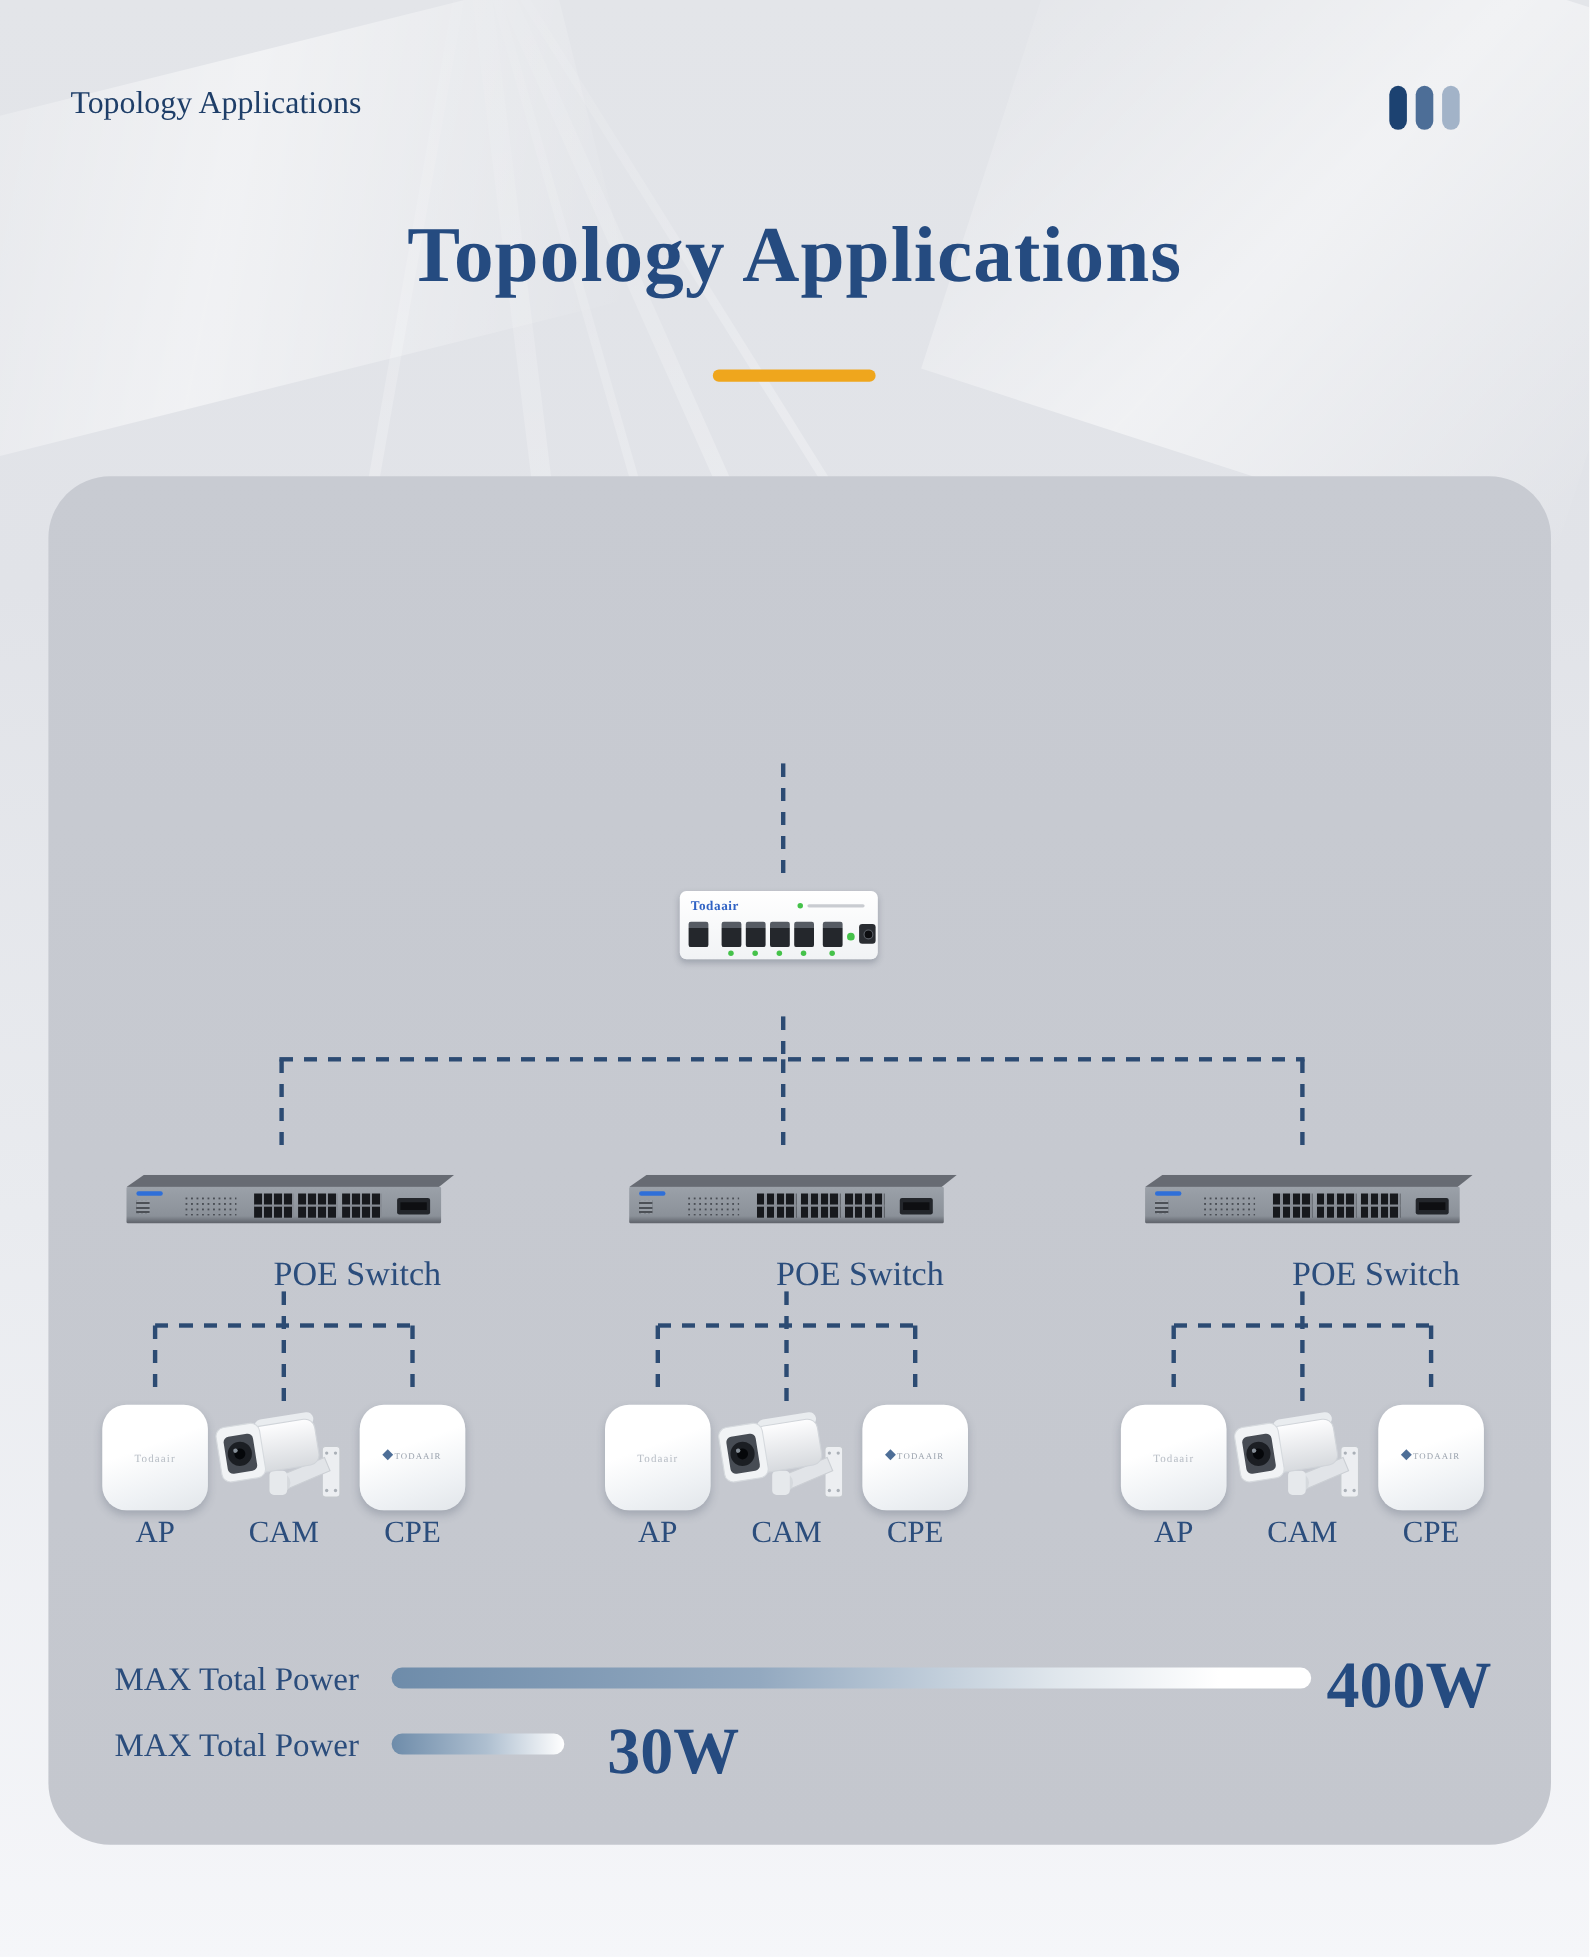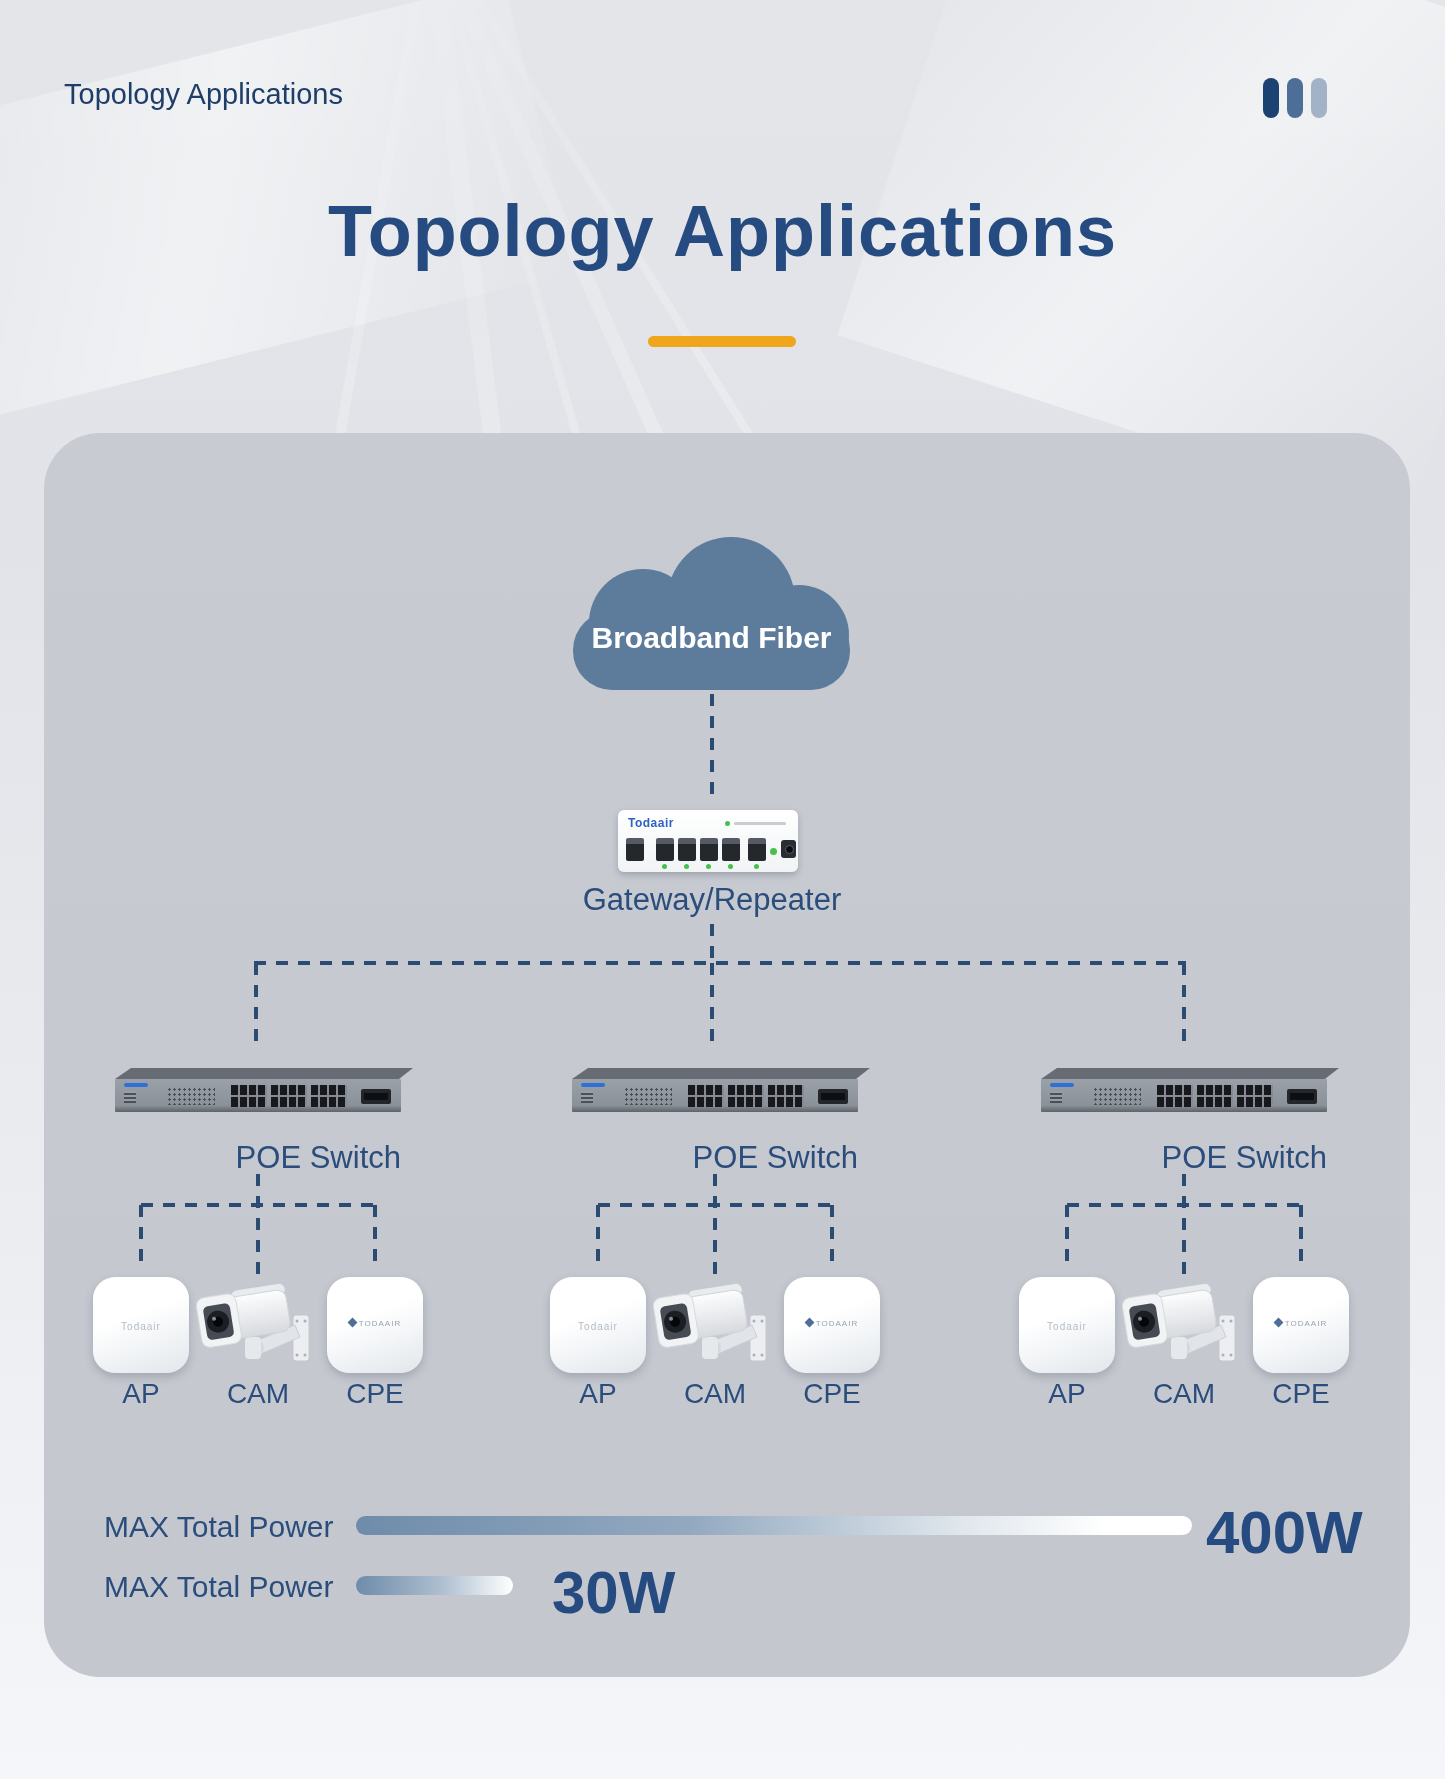--- a/index.html
+++ b/index.html
@@ -1,18 +1,18 @@
 <!DOCTYPE html>
 <html style="--accent_navy: #254b80; --label_navy: #2b4d7c; --dash_navy: #2c4b73; --cloud_slate: #5d7b9b; --underline_yellow: #efa61d; --panel_gray: #c7cad1; --led_green: #45c24a;"><head>
 <meta charset="utf-8">
 <style>
   html,body{margin:0;padding:0;}
   .page{
     position:relative;width:1445px;height:1779px;overflow:hidden;
-    font-family:Liberation Sans, sans-serif;
+    font-family:Liberation Serif, serif;
     background:linear-gradient(180deg,#e3e5e9 0%,#e1e3e8 30%,#e9ebef 62%,#f5f6f9 100%);
   }
   
   .ray{position:absolute;top:-80px;left:430px;width:900px;height:8px;
        background:linear-gradient(90deg,rgba(255,255,255,0),rgba(255,255,255,.55),rgba(255,255,255,0));
        transform-origin:left center;opacity:.5;}
   .band{position:absolute;background:linear-gradient(115deg,rgba(255,255,255,0) 0%,rgba(255,255,255,.5) 50%,rgba(255,255,255,0) 100%);}
 
   
   .header-title{position:absolute;left:64px;top:78px;font-size:29px;color:#1e3e68;}
@@ -159,31 +159,20 @@
     <span class="bar b1"></span>
     <span class="bar b2"></span>
     <span class="bar b3"></span>
   </div>
 
   <h1 class="hero-title">Topology Applications</h1>
   <div class="hero-underline"></div>
 
   <div class="panel"></div>
 
-  <div class="cloud">
-    <svg viewBox="0 0 277 157">
-      <g fill="#5d7b9b">
-        <circle cx="70" cy="90" r="54"></circle>
-        <circle cx="158" cy="68" r="64"></circle>
-        <circle cx="226" cy="102" r="50"></circle>
-        <rect x="0" y="78" width="277" height="79" rx="39"></rect>
-      </g>
-    </svg>
-    <span class="cloud-label">Broadband Fiber</span>
-  </div>
 
   <div class="vdash" style="left:710px;top:694px;height:106px"></div>
 
   <div class="gateway">
     <span class="gw-brand">Todaair</span>
     <span class="gw-tinydot"></span>
     <span class="gw-tinytext"></span>
     <span class="gw-port" style="left:8px"></span>
     <span class="gw-port" style="left:38px"></span>
     <span class="gw-port" style="left:60px"></span>
@@ -191,21 +180,20 @@
     <span class="gw-port" style="left:104px"></span>
     <span class="gw-port" style="left:130px"></span>
     <span class="gw-dot" style="left:44px"></span>
     <span class="gw-dot" style="left:66px"></span>
     <span class="gw-dot" style="left:88px"></span>
     <span class="gw-dot" style="left:110px"></span>
     <span class="gw-dot" style="left:136px"></span>
     <span class="gw-led"></span>
     <span class="gw-jack"></span>
   </div>
-  <div class="gateway-label">Gateway/Repeater</div>
 
   <div class="vdash" style="left:710px;top:924px;height:40px"></div>
   <div class="hdash" style="left:254px;top:961px;width:932px"></div>
   <div class="vdash" style="left:254px;top:963px;height:87px"></div>
   <div class="vdash" style="left:710px;top:963px;height:87px"></div>
   <div class="vdash" style="left:1182px;top:963px;height:87px"></div>
 
   <div class="group g1">
     <div class="switch">
       <div class="sw-top"></div>

